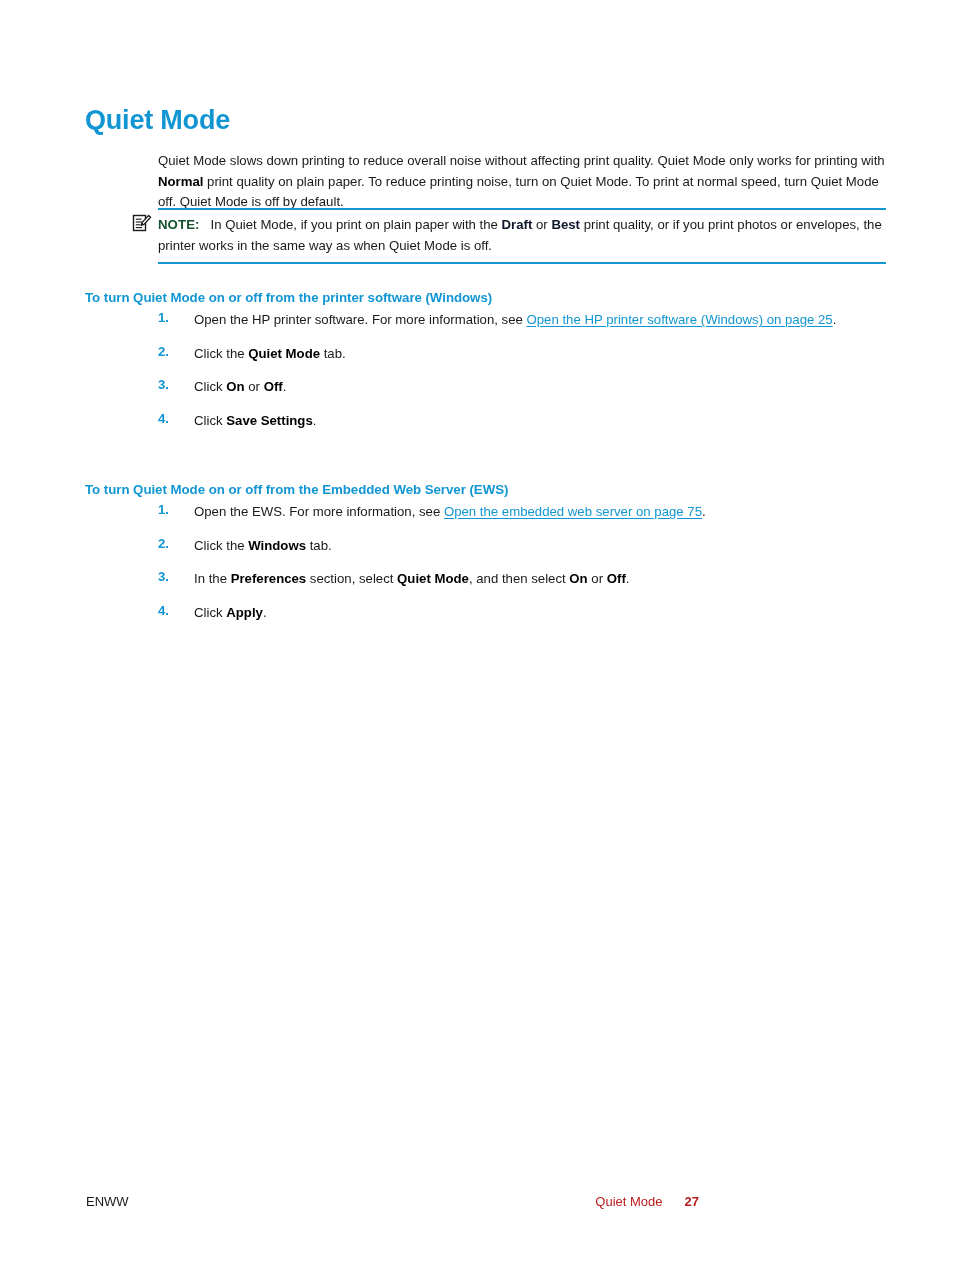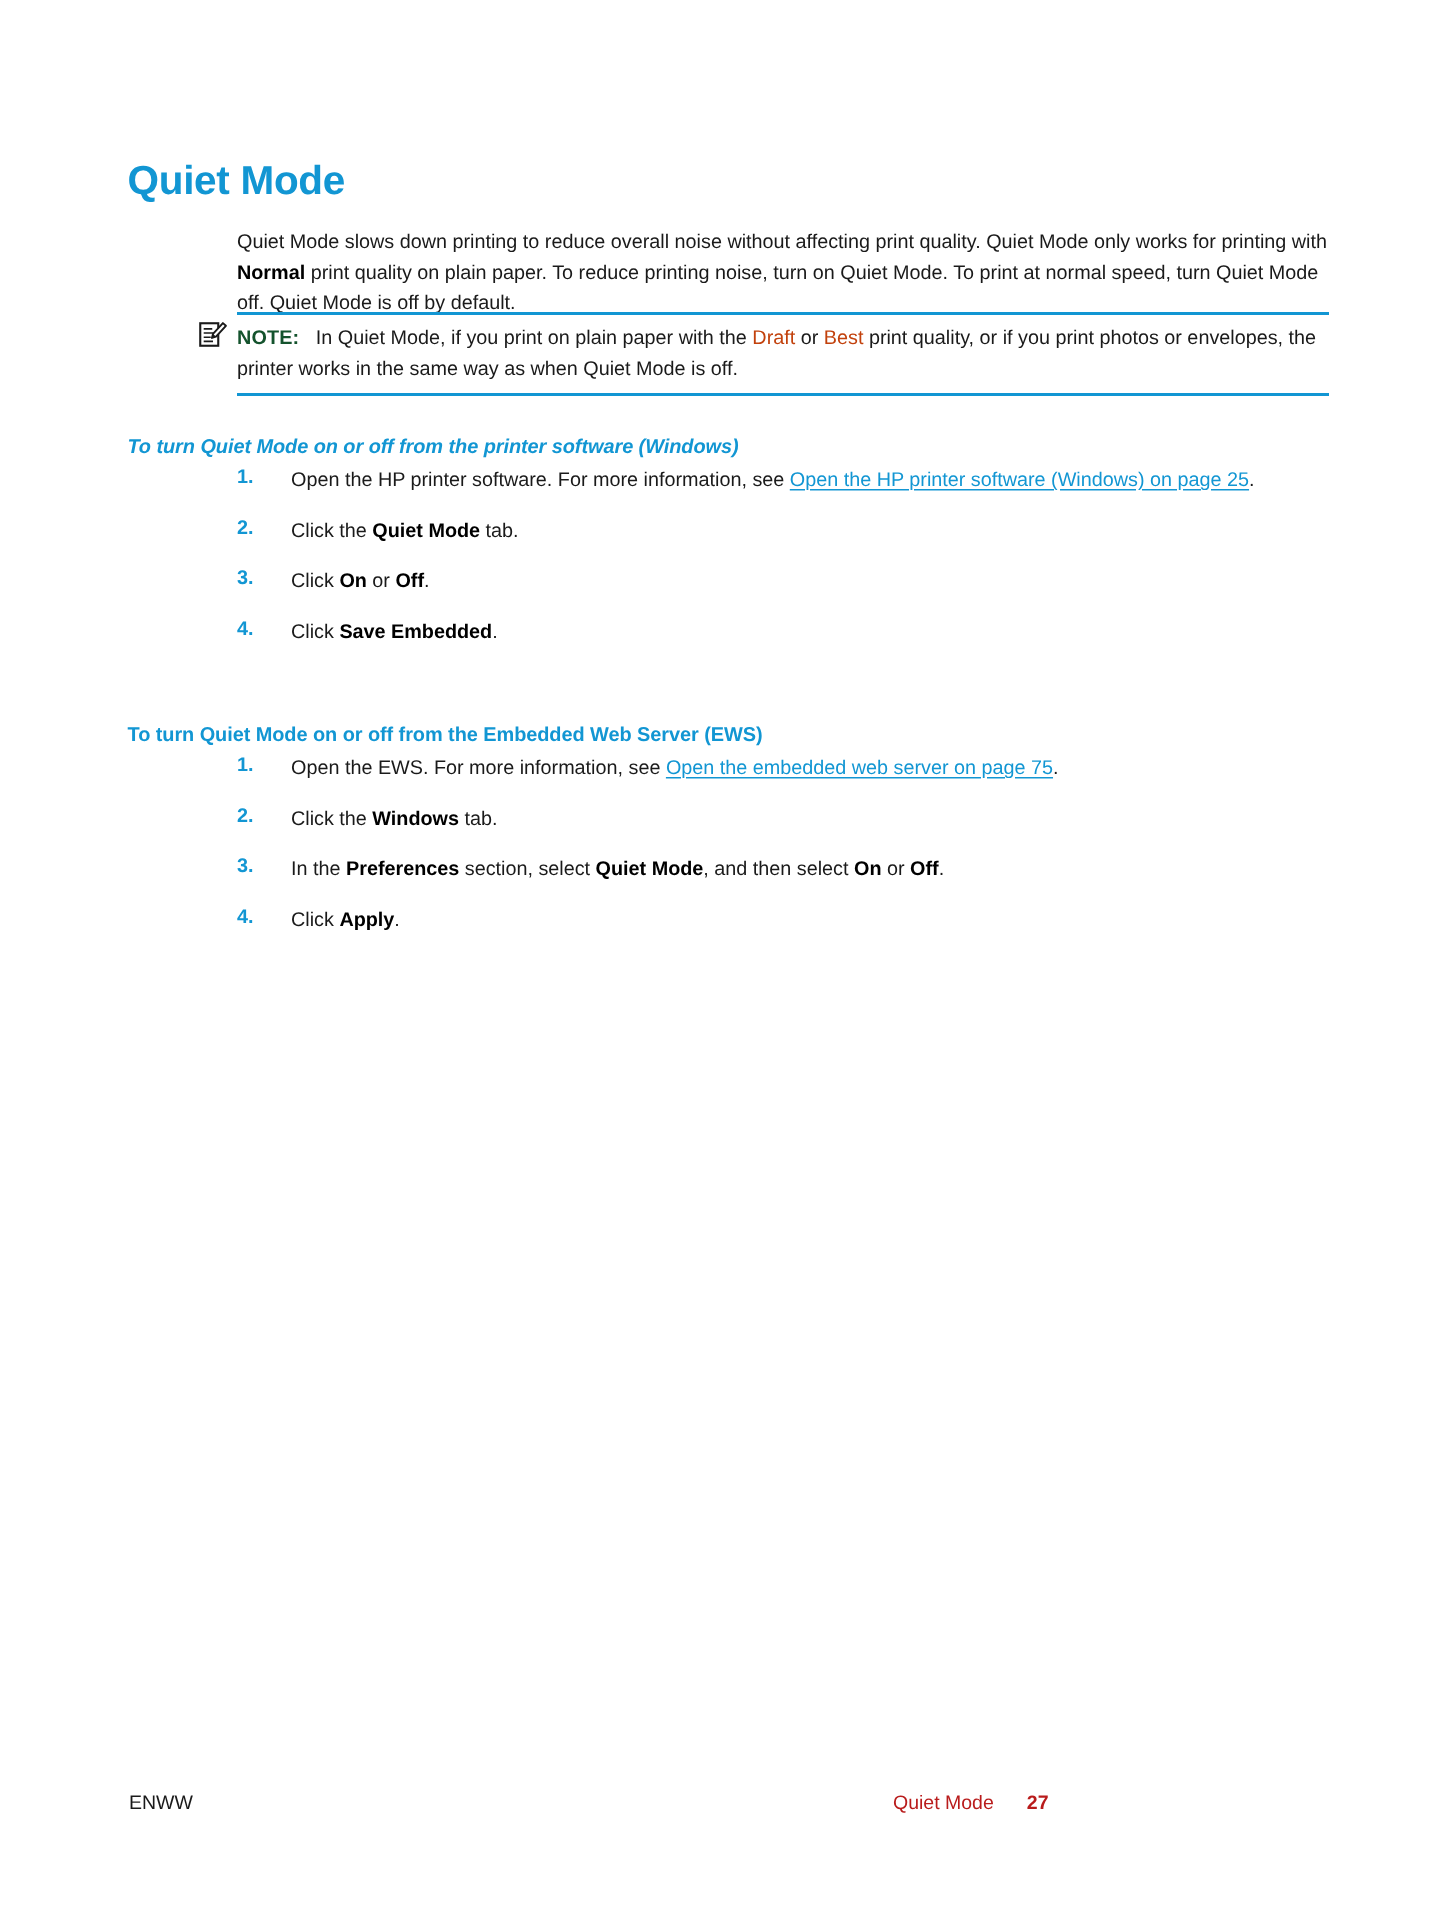--- a/index.html
+++ b/index.html
@@ -80,33 +80,33 @@
     font-size: 13.2px;
     line-height: 20.5px;
     color: #1a1a1a;
   }
   .note-label {
     color: #14532d;
     font-weight: bold;
     letter-spacing: 0.1px;
   }
   .note-gap { display: inline-block; width: 11px; }
-  .note-text b { font-weight: normal; color: #c2410c; }
+  .note-text b { font-weight: bold; color: #0f172a; }
 
   
   .sub-head {
     position: absolute;
     left: 85px;
     font-size: 13.3px;
     font-weight: bold;
     color: #1296d3;
     white-space: nowrap;
     letter-spacing: -0.05px;
   }
-  #subhead-windows { top: 279px; font-style: italic; }
+  #subhead-windows { top: 279px; }
   #subhead-ews { top: 471px; }
 
   
   .steps {
     position: absolute;
     left: 158px;
     width: 728px;
   }
   #steps-windows { top: 310px; }
   #steps-ews { top: 502px; }
@@ -209,21 +209,21 @@
       <div class="step-text"><span>Click the </span><b>Quiet Mode</b><span> tab.</span></div>
     </div>
 
     <div class="step-row">
       <span class="step-num">3.</span>
       <div class="step-text"><span>Click </span><b>On</b><span> or </span><b>Off</b><span>.</span></div>
     </div>
 
     <div class="step-row">
       <span class="step-num">4.</span>
-      <div class="step-text"><span>Click </span><b>Save Embedded</b><span>.</span></div>
+      <div class="step-text"><span>Click </span><b>Save Settings</b><span>.</span></div>
     </div>
 
   </div>
 
   <h2 class="sub-head" id="subhead-ews">To turn Quiet Mode on or off from the Embedded Web Server (EWS)</h2>
 
   <div class="steps" id="steps-ews">
 
     <div class="step-row">
       <span class="step-num">1.</span>

